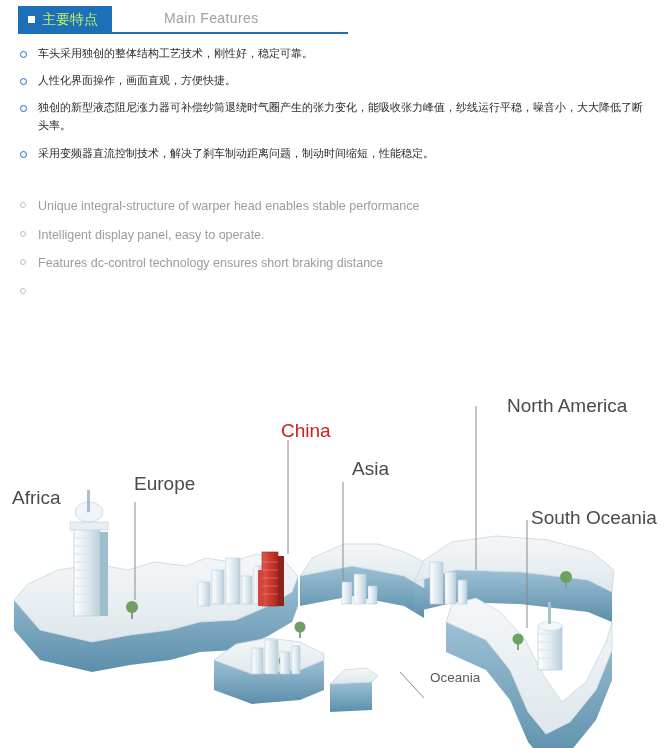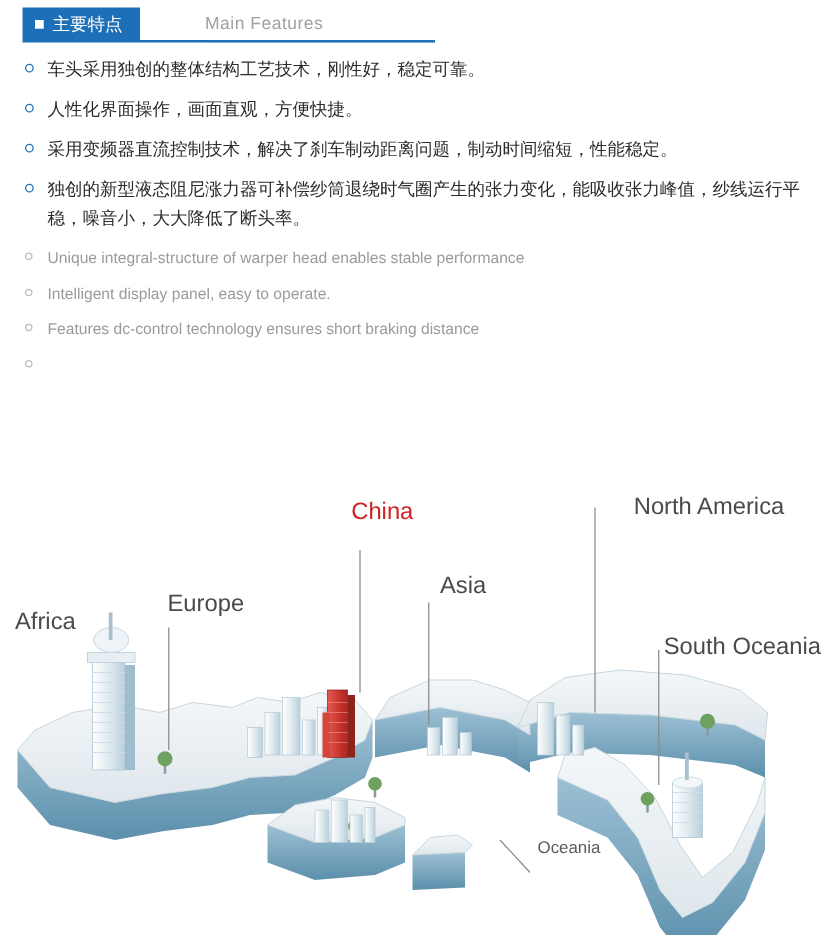--- a/index.html
+++ b/index.html
@@ -16,21 +16,21 @@
   .header {
     position: absolute;
     left: 18px; top: 6px;
     width: 330px; height: 30px;
   }
   .header-tab {
     position: absolute;
     left: 0; top: 0;
     height: 26px;
     background: #1d6fb8;
-    color: #ffffff;
+    color: #bef264;
     font-size: 14px;
     line-height: 26px;
     padding: 0 14px 0 10px;
     display: flex;
     align-items: center;
     white-space: nowrap;
   }
   .header-tab .sq {
     width: 7px; height: 7px;
     background: #ffffff;
@@ -57,21 +57,21 @@
     background: #cfe0ef;
   }
 
   
   .list-cn { position: absolute; left: 18px; top: 44px; width: 634px; }
   .li {
     position: relative;
     padding-left: 20px;
     margin-bottom: 9px;
     color: #2b2b2b;
-    font-size: 14px;
+    font-size: 11px;
     line-height: 1.65;
   }
   .li .dot {
     position: absolute;
     left: 2px; top: 7px;
     width: 7px; height: 7px;
     border: 1px solid #1d6fb8;
     border-radius: 50%;
     background: #ffffff;
   }
@@ -126,25 +126,25 @@
     <div class="li">
       <span class="dot"></span>
       <span>车头采用独创的整体结构工艺技术，刚性好，稳定可靠。</span>
     </div>
     <div class="li">
       <span class="dot"></span>
       <span>人性化界面操作，画面直观，方便快捷。</span>
     </div>
     <div class="li">
       <span class="dot"></span>
+      <span>独创的新型液态阻尼涨力器可补偿纱筒退绕时气圈产生的张力变化，能吸收张力峰值，纱线运行平稳，噪音小，大大降低了断头率。</span>
+    </div>
+    <div class="li">
+      <span class="dot"></span>
       <span>采用变频器直流控制技术，解决了刹车制动距离问题，制动时间缩短，性能稳定。</span>
-    </div>
-    <div class="li">
-      <span class="dot"></span>
-      <span>独创的新型液态阻尼涨力器可补偿纱筒退绕时气圈产生的张力变化，能吸收张力峰值，纱线运行平稳，噪音小，大大降低了断头率。</span>
     </div>
   </div>
 
   <div class="list-en">
     <div class="li">
       <span class="dot"></span>
       <span>Unique integral-structure of warper head enables stable performance</span>
     </div>
     <div class="li">
       <span class="dot"></span>
@@ -319,20 +319,20 @@
         <line x1="288" y1="110" x2="288" y2="224"></line>
         <line x1="343" y1="152" x2="343" y2="250"></line>
         <line x1="476" y1="76" x2="476" y2="240"></line>
         <line x1="527" y1="190" x2="527" y2="298"></line>
         <line x1="400" y1="342" x2="424" y2="368"></line>
       </g>
     </svg>
 
     <div class="map-label" style="left:12px; top:157px;">Africa</div>
     <div class="map-label" style="left:134px; top:143px;">Europe</div>
-    <div class="map-label china" style="left:281px; top:69px;">China</div>
+    <div class="map-label china" style="left:281px; top:90px;">China</div>
     <div class="map-label" style="left:352px; top:128px;">Asia</div>
     <div class="map-label" style="left:507px; top:65px;text-align:center;">North America</div>
     <div class="map-label" style="left:531px; top:177px;">South Oceania</div>
     <div class="map-label small" style="left:430px; top:340px;">Oceania</div>
 
   </div>
 </div>
 
 </body></html>

